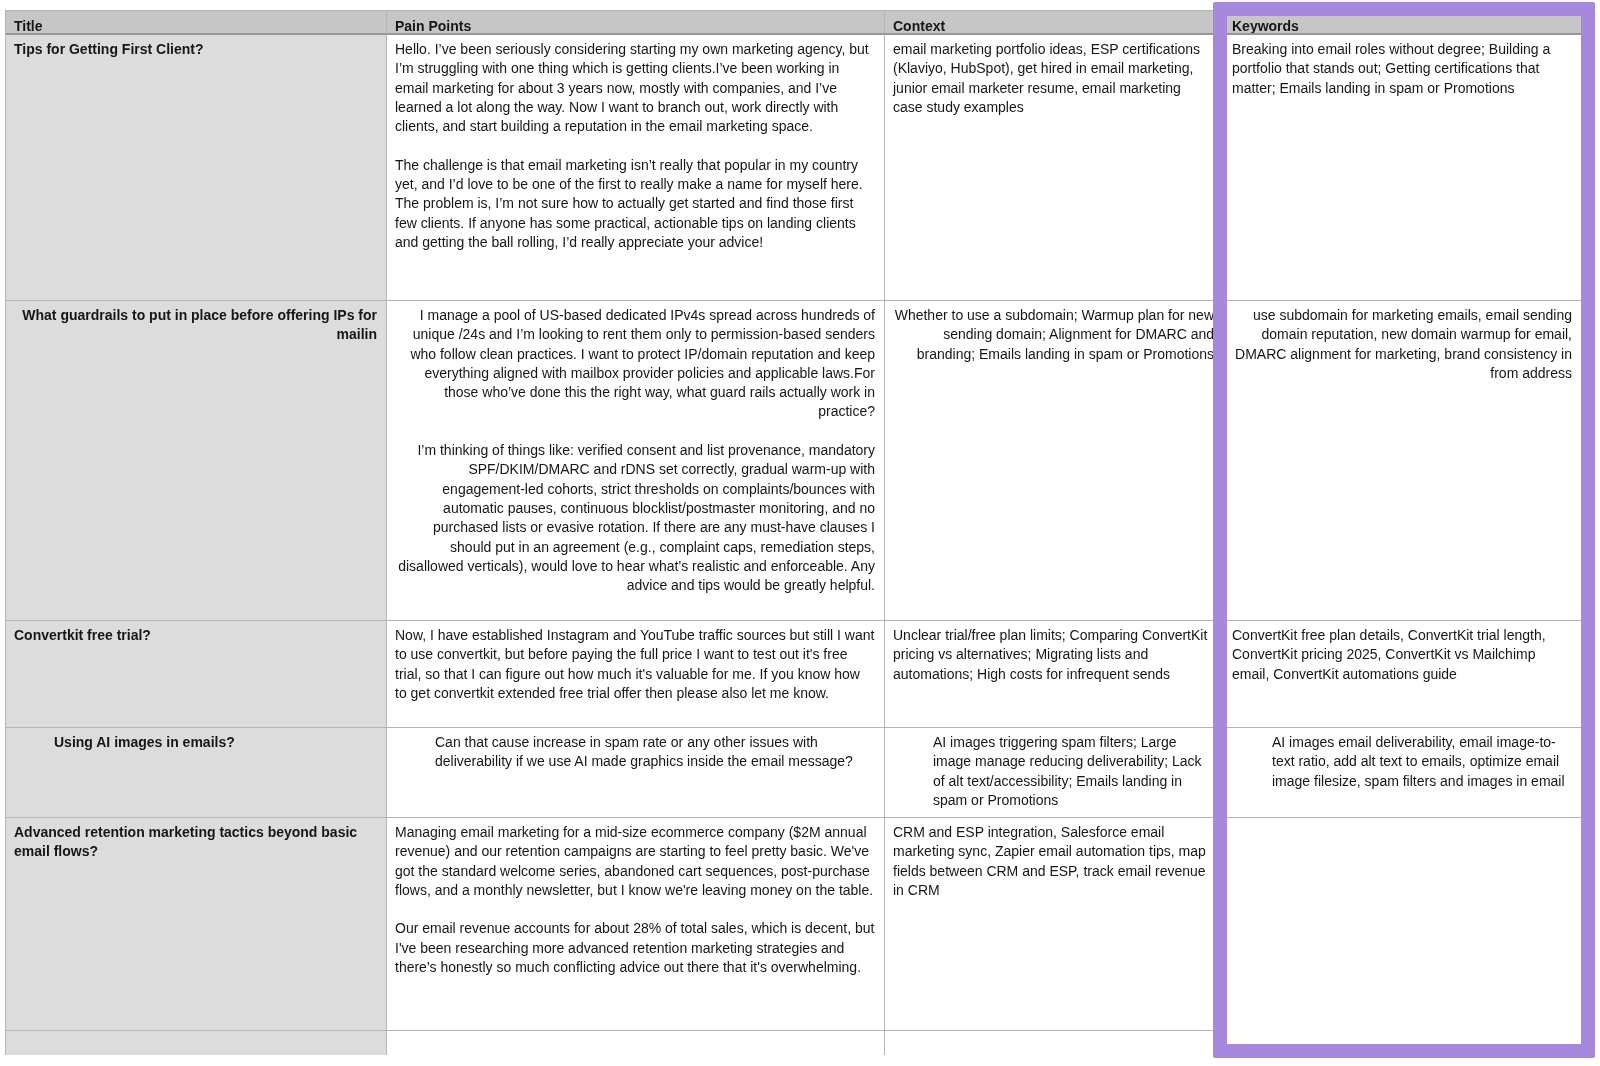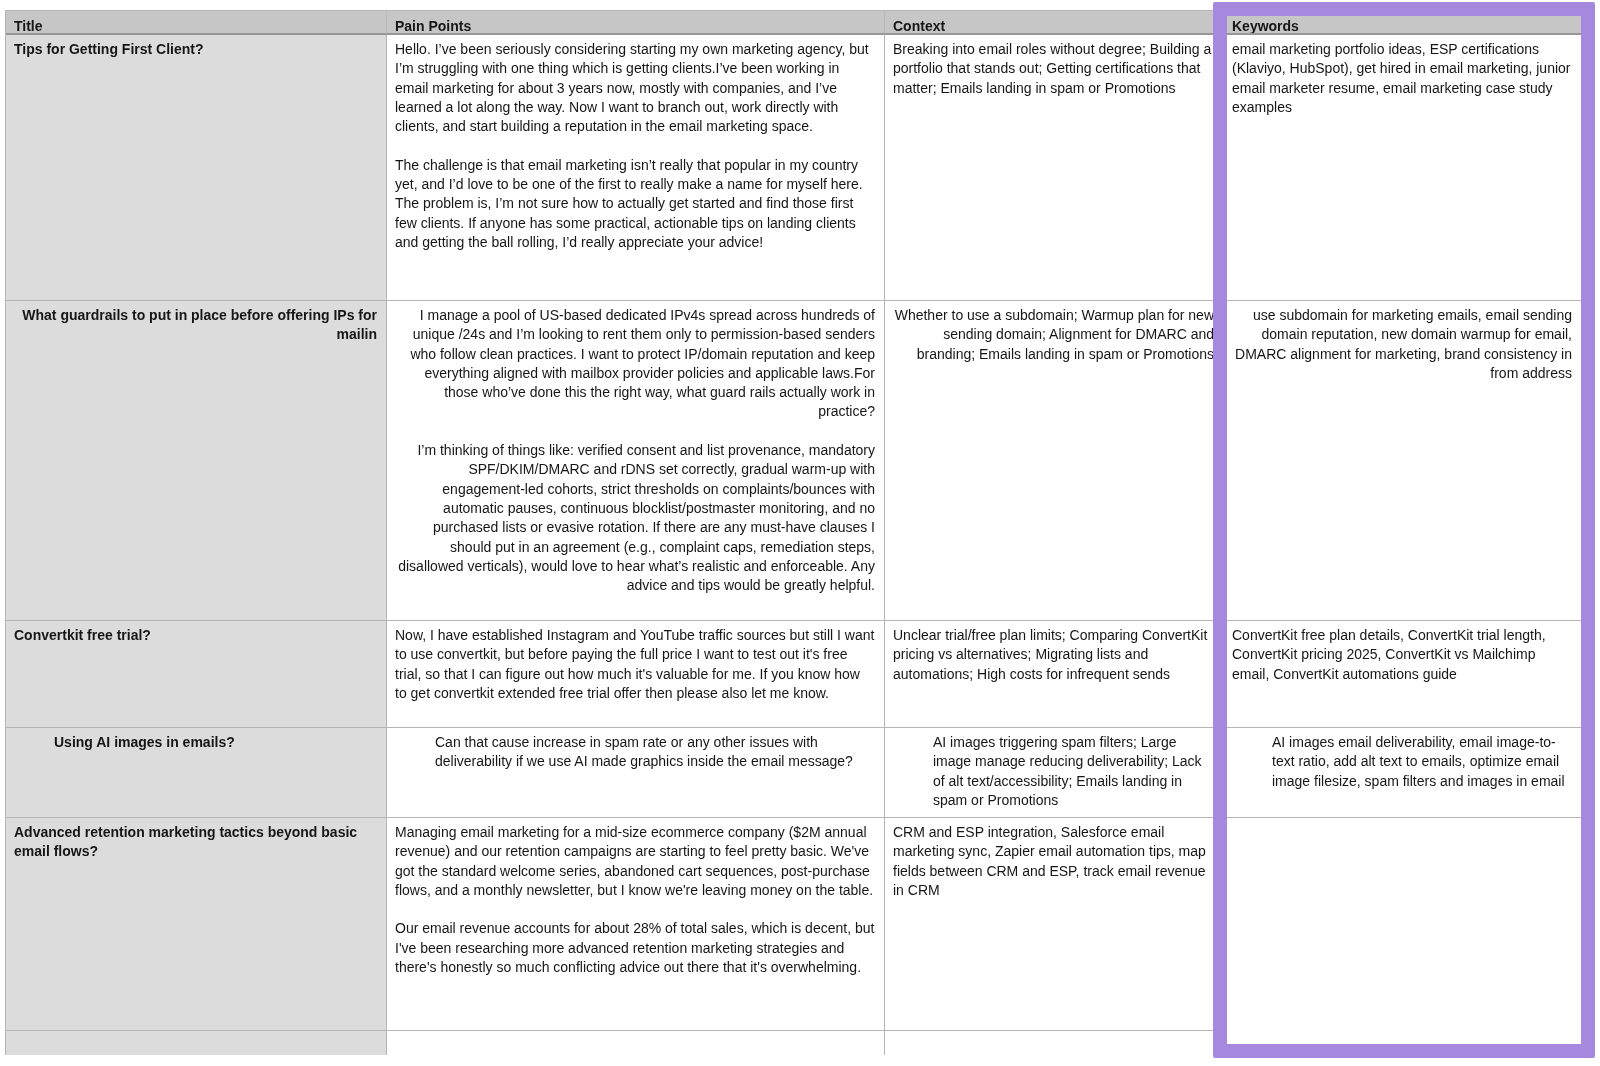--- a/index.html
+++ b/index.html
@@ -60,22 +60,22 @@
     <div class="cell hcell h-header">Pain Points</div>
     <div class="cell hcell h-header">Context</div>
     <div class="cell hcell h-header">Keywords</div>
   </div>
 
   <div class="row">
     <div class="cell title-cell h-r1">Tips for Getting First Client?</div>
     <div class="cell h-r1">Hello. I’ve been seriously considering starting my own marketing agency, but I’m struggling with one thing which is getting clients.I’ve been working in email marketing for about 3 years now, mostly with companies, and I’ve learned a lot along the way. Now I want to branch out, work directly with clients, and start building a reputation in the email marketing space.
 
 The challenge is that email marketing isn’t really that popular in my country yet, and I’d love to be one of the first to really make a name for myself here. The problem is, I’m not sure how to actually get started and find those first few clients. If anyone has some practical, actionable tips on landing clients and getting the ball rolling, I’d really appreciate your advice!</div>
+    <div class="cell h-r1">email marketing portfolio ideas, ESP certifications (Klaviyo, HubSpot), get hired in email marketing, junior email marketer resume, email marketing case study examples</div>
     <div class="cell h-r1">Breaking into email roles without degree; Building a portfolio that stands out; Getting certifications that matter; Emails landing in spam or Promotions</div>
-    <div class="cell h-r1">email marketing portfolio ideas, ESP certifications (Klaviyo, HubSpot), get hired in email marketing, junior email marketer resume, email marketing case study examples</div>
   </div>
 
   <div class="row">
     <div class="cell title-cell h-r2">What guardrails to put in place before offering IPs for mailin</div>
     <div class="cell h-r2">I manage a pool of US-based dedicated IPv4s spread across hundreds of unique /24s and I’m looking to rent them only to permission-based senders who follow clean practices. I want to protect IP/domain reputation and keep everything aligned with mailbox provider policies and applicable laws.For those who’ve done this the right way, what guard rails actually work in practice?
 
 I’m thinking of things like: verified consent and list provenance, mandatory SPF/DKIM/DMARC and rDNS set correctly, gradual warm-up with engagement-led cohorts, strict thresholds on complaints/bounces with automatic pauses, continuous blocklist/postmaster monitoring, and no purchased lists or evasive rotation. If there are any must-have clauses I should put in an agreement (e.g., complaint caps, remediation steps, disallowed verticals), would love to hear what’s realistic and enforceable. Any advice and tips would be greatly helpful.</div>
     <div class="cell h-r2">Whether to use a subdomain; Warmup plan for new sending domain; Alignment for DMARC and branding; Emails landing in spam or Promotions</div>
     <div class="cell h-r2">use subdomain for marketing emails, email sending domain reputation, new domain warmup for email, DMARC alignment for marketing, brand consistency in from address</div>
   </div>

